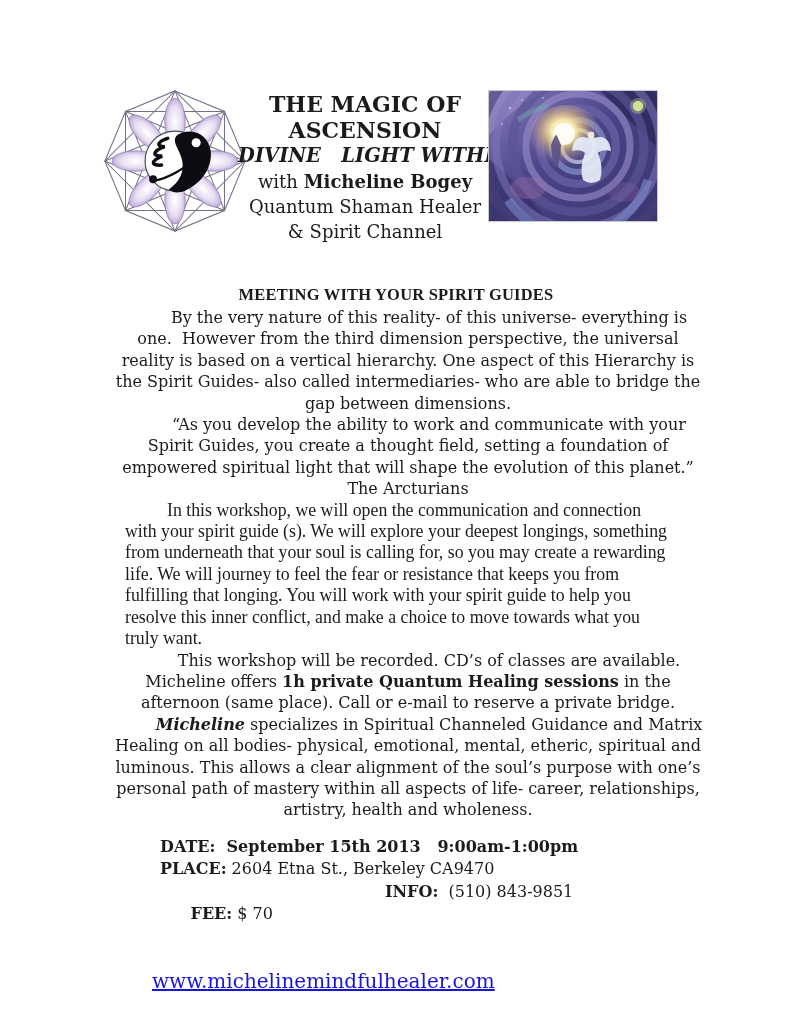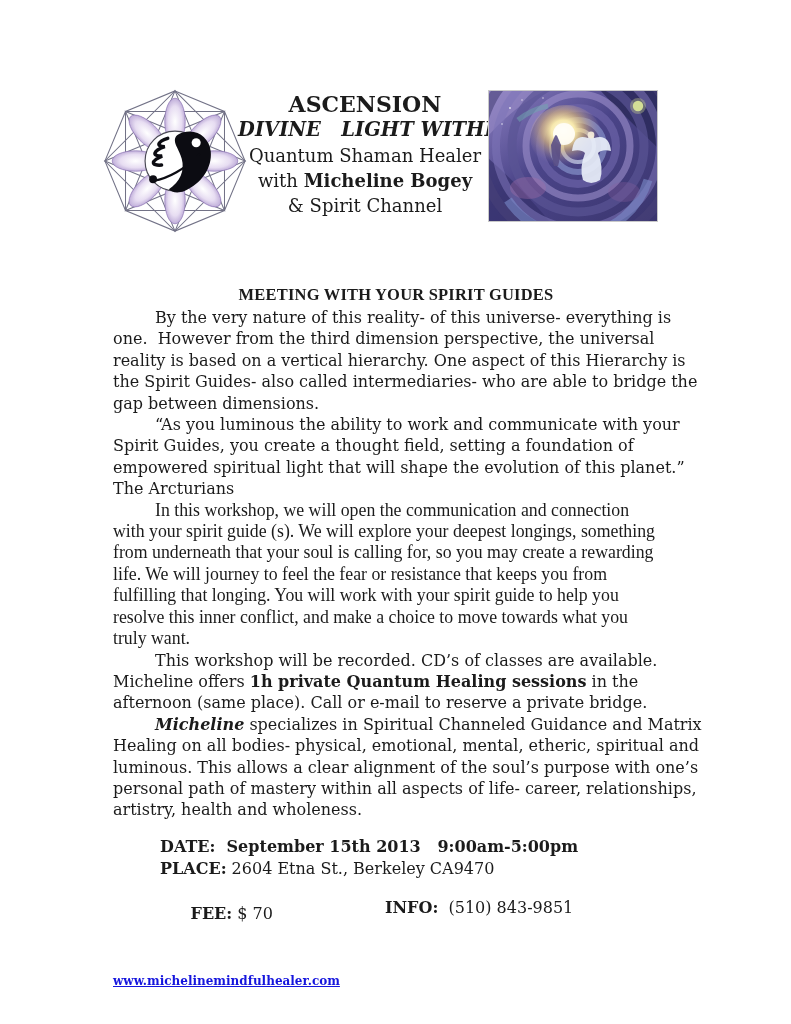--- a/index.html
+++ b/index.html
@@ -17,35 +17,35 @@
   .title-block p[data-kind="main"]    { font-size:22px; line-height:26px; font-weight:bold; }
   .title-block p[data-kind="tagline"] { font-size:19.5px; line-height:26px; font-weight:bold; font-style:italic; }
   .title-block p[data-kind="byline"]  { font-size:18px; line-height:25px; }
   .painting { position:absolute; left:488px; top:90px; width:170px; height:132px; }
   .painting svg { width:100%; height:100%; display:block; }
   
   .body { position:absolute; left:113px; top:284px; width:590px; }
   .body-heading { width:566px; text-align:center; font-size:16.5px; line-height:21px;
                   font-weight:bold; margin-bottom:2px; letter-spacing:.2px;font-family:Liberation Serif, serif; }
   .body p.rich { white-space:pre-wrap; text-indent:42px; }
-  .body p[data-font="cambria"] { font-family:"DejaVu Serif", serif; font-size:16px; line-height:21.4px; }
-  .body p[data-font="times"]   { font-family:"Liberation Serif", serif; font-size:17.8px; line-height:21.4px; }
+  .body p[data-font="cambria"] { font-family:"DejaVu Serif", serif; font-size:16px; line-height:21.4px;text-align:center; }
+  .body p[data-font="times"]   { font-family:"Liberation Serif", serif; font-size:17.8px; line-height:21.4px;margin-left:12px; }
   .b { font-weight:bold; }
   .i { font-style:italic; }
   
   .footer { position:absolute; left:113px; top:836px; width:566px;
             font-size:16px; line-height:22.3px; }
   .footer p { white-space:pre-wrap; }
   .footer .indent { padding-left:47px; }
   .fee-row { position:relative; }
-  .info-col { position:absolute; left:272px; top:16px; }
+  .info-col { position:absolute; left:272px; top:0; }
   .links-row { display:flex; justify-content:space-between; align-items:baseline; }
   a { color:var(--link-color,#1515dd); text-decoration:underline; cursor:pointer; }
   a.email { font-family:"Liberation Serif", serif; font-size:18px; }
-  a.site  { font-family:"DejaVu Serif", serif; font-size:12px; font-weight:bold; }
+  a.site  { font-family:"DejaVu Serif", serif; font-size:20px; font-weight:normal;margin-left:39px; }
 </style>
 </head>
 <body>
 
 <div class="page">
 
   <div class="logo">
     <svg viewBox="0 0 100 100">
       <defs>
         <radialGradient id="pg" cx="50%" cy="50%" r="60%">
@@ -75,24 +75,25 @@
         <path d="M55.5,30.5 C65,27.5 73.5,34 74.5,43.5 C75.5,55 68,65.5 56.5,70.5 C52,72.3 47.5,71.5 45.8,69.3 C53.5,64.5 56.8,56.5 54.6,48.5 C53,42.5 49.8,39.2 49.9,35.8 C50,32.8 52,31.6 55.5,30.5 Z" fill="#0c0c12"></path>
         <circle cx="64.5" cy="37.5" r="3.1" fill="#ffffff"></circle>
         <path d="M45,34.5 C38.5,36.5 36.5,40 43,40.2 C35,43 33.8,46.8 41.2,46.6 C33.5,49.8 33.2,53.4 40.8,52.8" stroke="#0c0c12" stroke-width="2.4" fill="none" stroke-linecap="round"></path>
         <path d="M35.5,63.5 C45,62 57,55.5 66.5,45.5" stroke="#0c0c12" stroke-width="1.6" fill="none" stroke-linecap="round"></path>
         <circle cx="35" cy="62.5" r="2.7" fill="#0c0c12"></circle>
       </g>
     </svg>
   </div>
 
   <div class="title-block">
+      <p class="rich" data-kind="main"><span class="b">THE MAGIC OF</span></p>
       <p class="rich" data-kind="main"><span class="b">ASCENSION</span></p>
       <p class="rich" data-kind="tagline"><span class="b i">DIVINE   LIGHT WITHIN</span></p>
+      <p class="rich" data-kind="byline"><span>with </span><span class="b">Micheline Bogey</span></p>
       <p class="rich" data-kind="byline"><span>Quantum Shaman Healer</span></p>
-      <p class="rich" data-kind="byline"><span>with </span><span class="b">Micheline Bogey</span></p>
       <p class="rich" data-kind="byline"><span>&amp; Spirit Channel</span></p>
     </div>
 
   <div class="painting">
     <svg viewBox="0 0 170 132">
       <defs>
         <radialGradient id="glow" cx="46%" cy="40%" r="55%">
           <stop offset="0%" stop-color="#fffdf0"></stop>
           <stop offset="30%" stop-color="#f7e9ad"></stop>
           <stop offset="55%" stop-color="#f0c878" stop-opacity="0.55"></stop>
@@ -141,21 +142,21 @@
   </div>
 
   <div class="body">
     <h2 class="body-heading">MEETING WITH YOUR SPIRIT GUIDES</h2>
     <div>
         <p class="rich" data-font="cambria"><span>By the very nature of this reality- of this universe- everything is
 one.  However from the third dimension perspective, the universal
 reality is based on a vertical hierarchy. One aspect of this Hierarchy is
 the Spirit Guides- also called intermediaries- who are able to bridge the
 gap between dimensions.</span></p>
-        <p class="rich" data-font="cambria"><span>“As you luminous the ability to work and communicate with your
+        <p class="rich" data-font="cambria"><span>“As you develop the ability to work and communicate with your
 Spirit Guides, you create a thought field, setting a foundation of
 empowered spiritual light that will shape the evolution of this planet.”
 The Arcturians</span></p>
         <p class="rich" data-font="times"><span>In this workshop, we will open the communication and connection
 with your spirit guide (s). We will explore your deepest longings, something
 from underneath that your soul is calling for, so you may create a rewarding
 life. We will journey to feel the fear or resistance that keeps you from
 fulfilling that longing. You will work with your spirit guide to help you
 resolve this inner conflict, and make a choice to move towards what you
 truly want.</span></p>
@@ -164,21 +165,21 @@
 afternoon (same place). Call or e-mail to reserve a private bridge.</span></p>
         <p class="rich" data-font="cambria"><span class="b i">Micheline</span><span> specializes in Spiritual Channeled Guidance and Matrix
 Healing on all bodies- physical, emotional, mental, etheric, spiritual and
 luminous. This allows a clear alignment of the soul’s purpose with one’s
 personal path of mastery within all aspects of life- career, relationships,
 artistry, health and wholeness.</span></p>
       </div>
   </div>
 
   <div class="footer">
-    <p class="indent"><span class="b">DATE:  September 15th 2013   9:00am-5:00pm</span></p>
+    <p class="indent"><span class="b">DATE:  September 15th 2013   9:00am-1:00pm</span></p>
     <p class="indent"><span class="b">PLACE:</span><span> 2604 Etna St., Berkeley CA9470</span></p>
     <p class="indent fee-row">
       <span class="b">FEE:</span><span> $ 70</span>
       <span class="info-col"><span class="b">INFO:</span><span>  (510) 843-9851</span></span>
     </p>
     <p class="links-row">
       <a class="site" href="#">www.michelinemindfulhealer.com</a>
     </p>
   </div>
 

